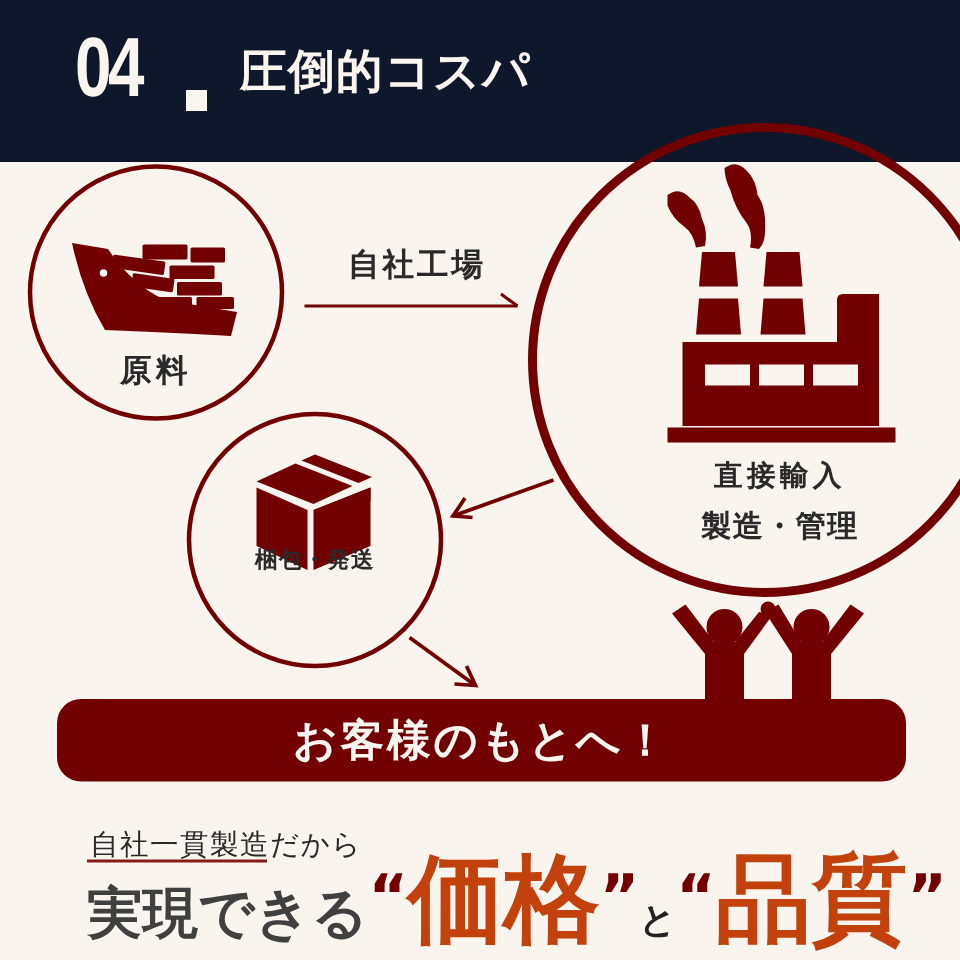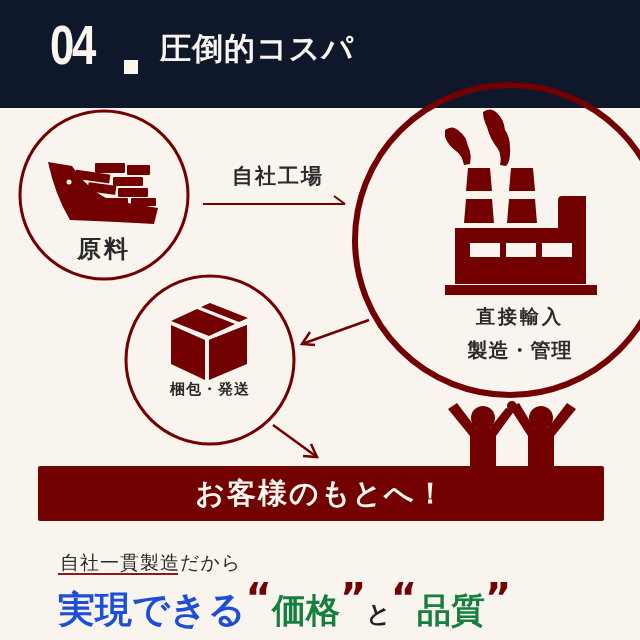--- a/index.html
+++ b/index.html
@@ -27,45 +27,45 @@
     .header-title {
       position: absolute; left: 160px; top: 28px;
       color: #faf6ef; font-weight: bold; font-size: 31px; letter-spacing: 1px;
       line-height: 40px;
     }
     svg.art { position: absolute; left: 0; top: 0; }
     .label {
       position: absolute; color: #2a2a2a; font-weight: bold;
       text-align: center; white-space: nowrap;
     }
-    .lbl-raw { left: 64px; top: 233px; width: 80px; font-size: 24px; letter-spacing: 3px; }
+    .lbl-raw { left: 64px; top: 233px; width: 80px; font-size: 21px; letter-spacing: 3px; }
     .lbl-import { left: 208px; top: 162px; width: 140px; font-size: 21px; letter-spacing: 2px; }
     .lbl-factory1 { left: 455px; top: 304px; width: 130px; font-size: 19px; letter-spacing: 3px; }
     .lbl-factory2 { left: 440px; top: 337px; width: 160px; font-size: 20px; letter-spacing: 1px; }
-    .lbl-pack { left: 150px; top: 380px; width: 120px; font-size: 15px; letter-spacing: 1px; }
+    .lbl-pack { left: 150px; top: 364px; width: 120px; font-size: 15px; letter-spacing: 1px; }
     .banner {
       position: absolute; left: 38px; top: 466px; width: 566px; height: 55px;
-      background: #720000; border-radius: 2px;
+      background: #720000; border-radius: 16px;
       color: #faf6ef; font-weight: bold; font-size: 29px; text-align: center;
       line-height: 55px; letter-spacing: 2px;
     }
     .sub {
       position: absolute; left: 60px; top: 550px; font-size: 19px; font-weight: normal;
       color: #2a2a2a; letter-spacing: 1px;
     }
     .sub-underline {
       position: absolute; left: 58px; top: 573px; width: 120px; height: 2px;
       background: #8a1a1a;
     }
     .main-line {
       position: absolute; left: 58px; top: 568px; white-space: nowrap;
       font-weight: bold; line-height: 60px;
     }
-    .main-line .dark { color: #1d4ed8; font-size: 37px; text-align: center; }
-    .main-line .red { color: #15803d; font-size: 34px; margin-top: 39px; }
+    .main-line .dark { color: #404040; font-size: 37px; text-align: center; }
+    .main-line .red { color: #c2410c; font-size: 64px; margin-top: 39px; }
     .main-line .q { color: #720000; font-size: 40px; vertical-align: 10px; }
     .main-line .small { color: #222; font-size: 24px; }
   </style>
 </head>
 <body>
 
 <div class="header">
   <div class="header-num">04</div>
   <div class="header-dot"></div>
   <div class="header-title">圧倒的コスパ</div>

